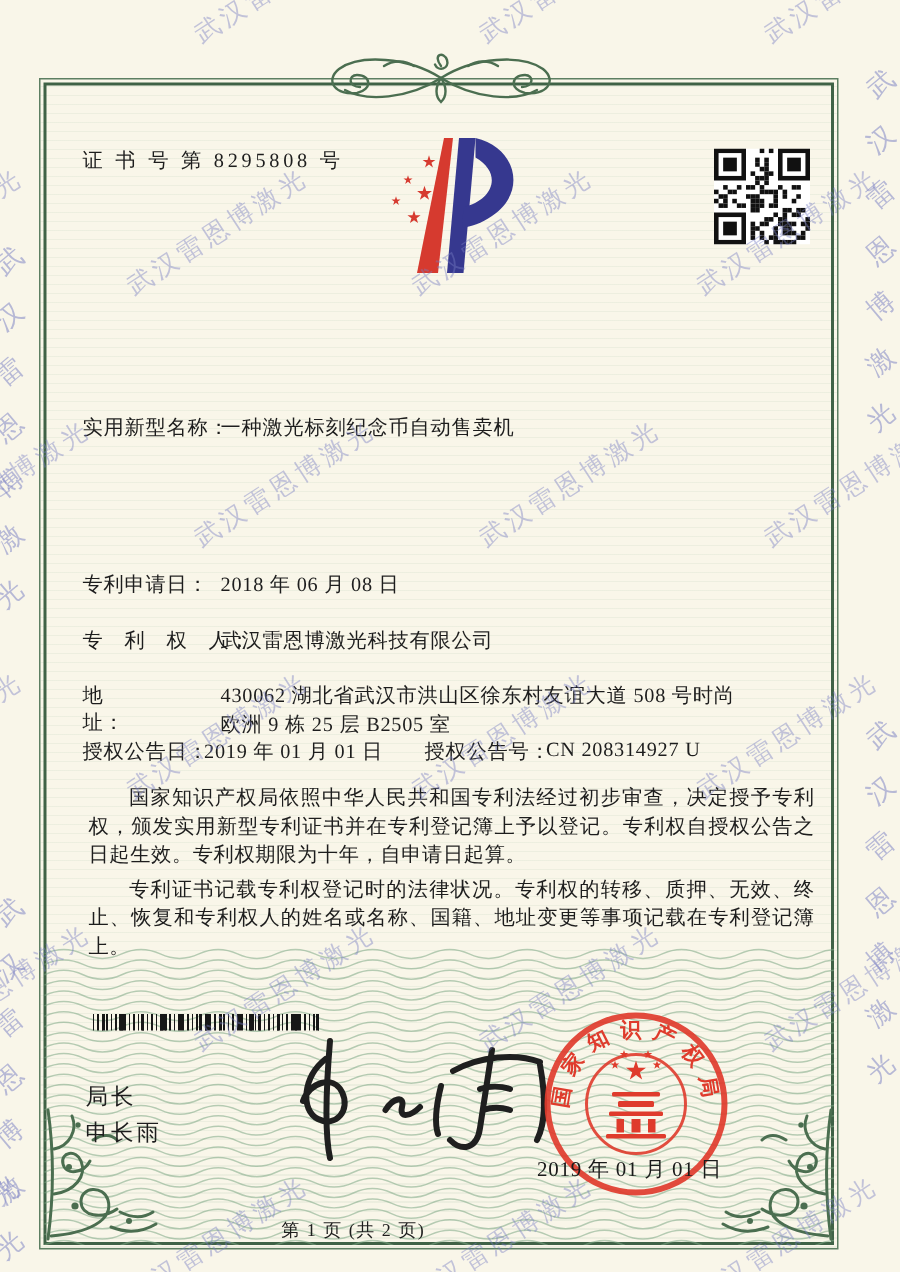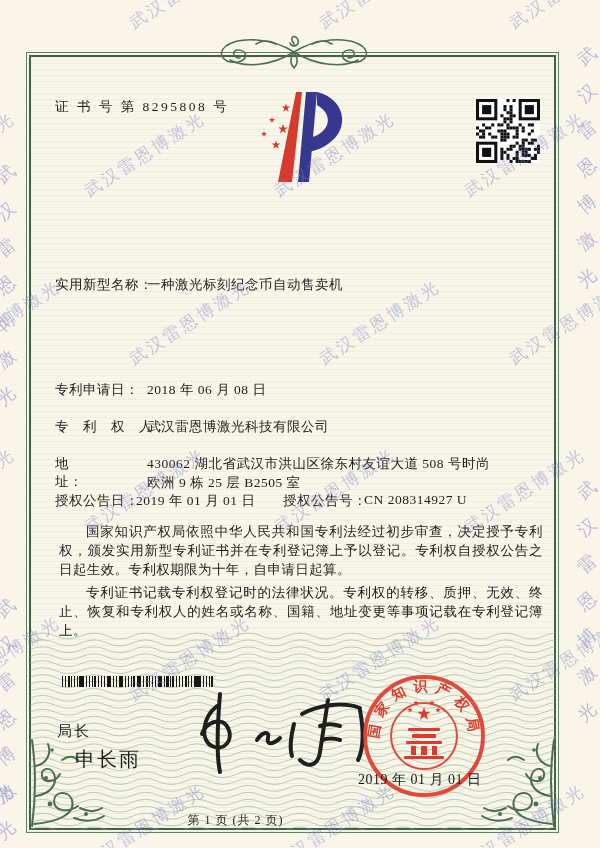--- a/index.html
+++ b/index.html
@@ -38,21 +38,21 @@
   .paras{position:absolute;left:55px;top:518px;width:492px;font-size:13.5px;line-height:19px;letter-spacing:.4px;}
   .paras p{margin:4px;text-indent:2em;text-align:justify;}
   .barcode{
     position:absolute;left:62px;top:676px;width:152px;height:11px;
     background:
       repeating-linear-gradient(90deg,#171717 0 1px,transparent 1px 3px),
       repeating-linear-gradient(90deg,transparent 0 6px,#171717 6px 8px,transparent 8px 13px),
       repeating-linear-gradient(90deg,transparent 0 17px,#171717 17px 20px,transparent 20px 29px);
   }
   .director-title{position:absolute;left:57px;top:722px;font-size:15px;letter-spacing:2px;font-family:"Liberation Sans","DejaVu Sans",sans-serif;}
-  .director-name{position:absolute;left:75px;top:746px;font-size:20px;letter-spacing:2px;font-family:Liberation Serif, serif;}
+  .director-name{position:absolute;left:57px;top:746px;font-size:15px;letter-spacing:2px;font-family:Liberation Serif, serif;}
   .signature{position:absolute;left:162px;top:688px;width:250px;height:100px;}
   .seal{position:absolute;left:358px;top:666px;width:132px;height:140px;}
   .seal-date{position:absolute;left:358px;top:771px;width:132px;font-size:14px;letter-spacing:.5px;color:#1a1a1a;white-space:nowrap;}
   .footer{position:absolute;left:158px;top:812px;width:155px;text-align:center;font-size:12px;letter-spacing:1px;}
   
   .wm-layer{position:absolute;inset:0;pointer-events:none;}
   .wm{
     position:absolute;font-size:17px;letter-spacing:3px;white-space:nowrap;
     color:#777dc3;opacity:.42;transform:rotate(-33deg);
     font-family:"Liberation Sans","DejaVu Sans",sans-serif;

